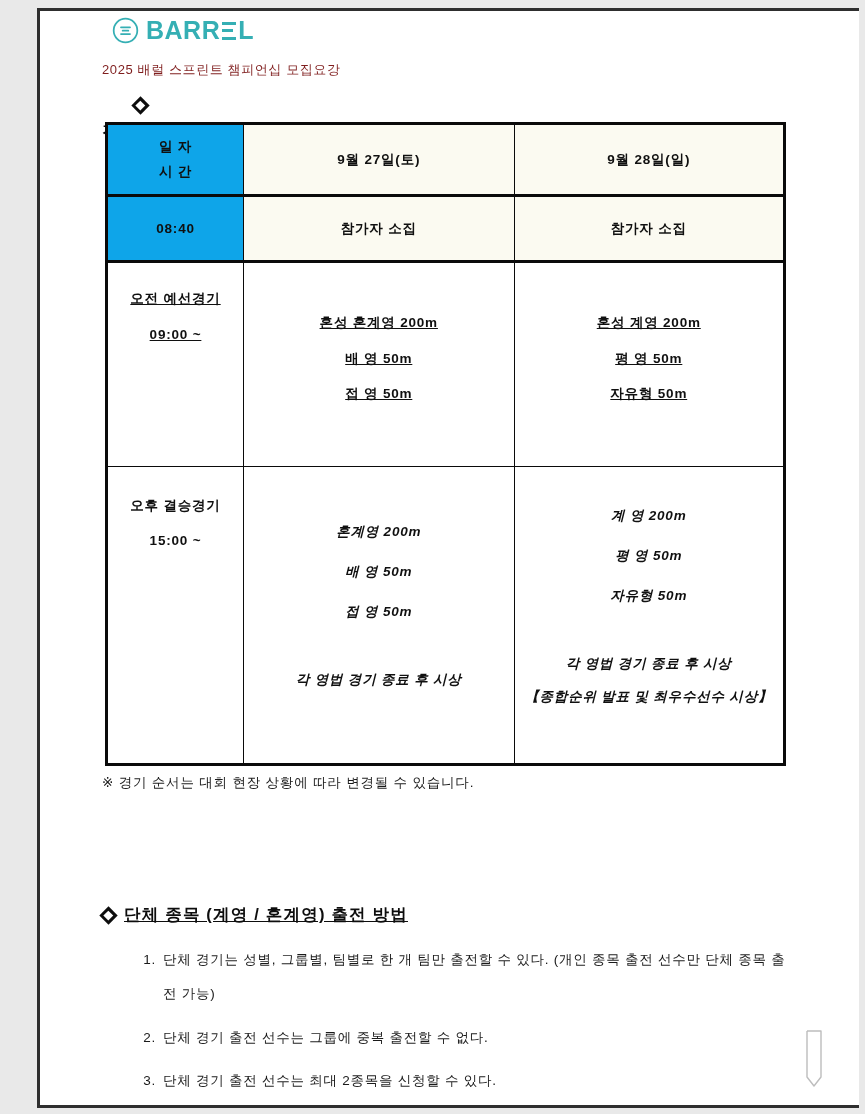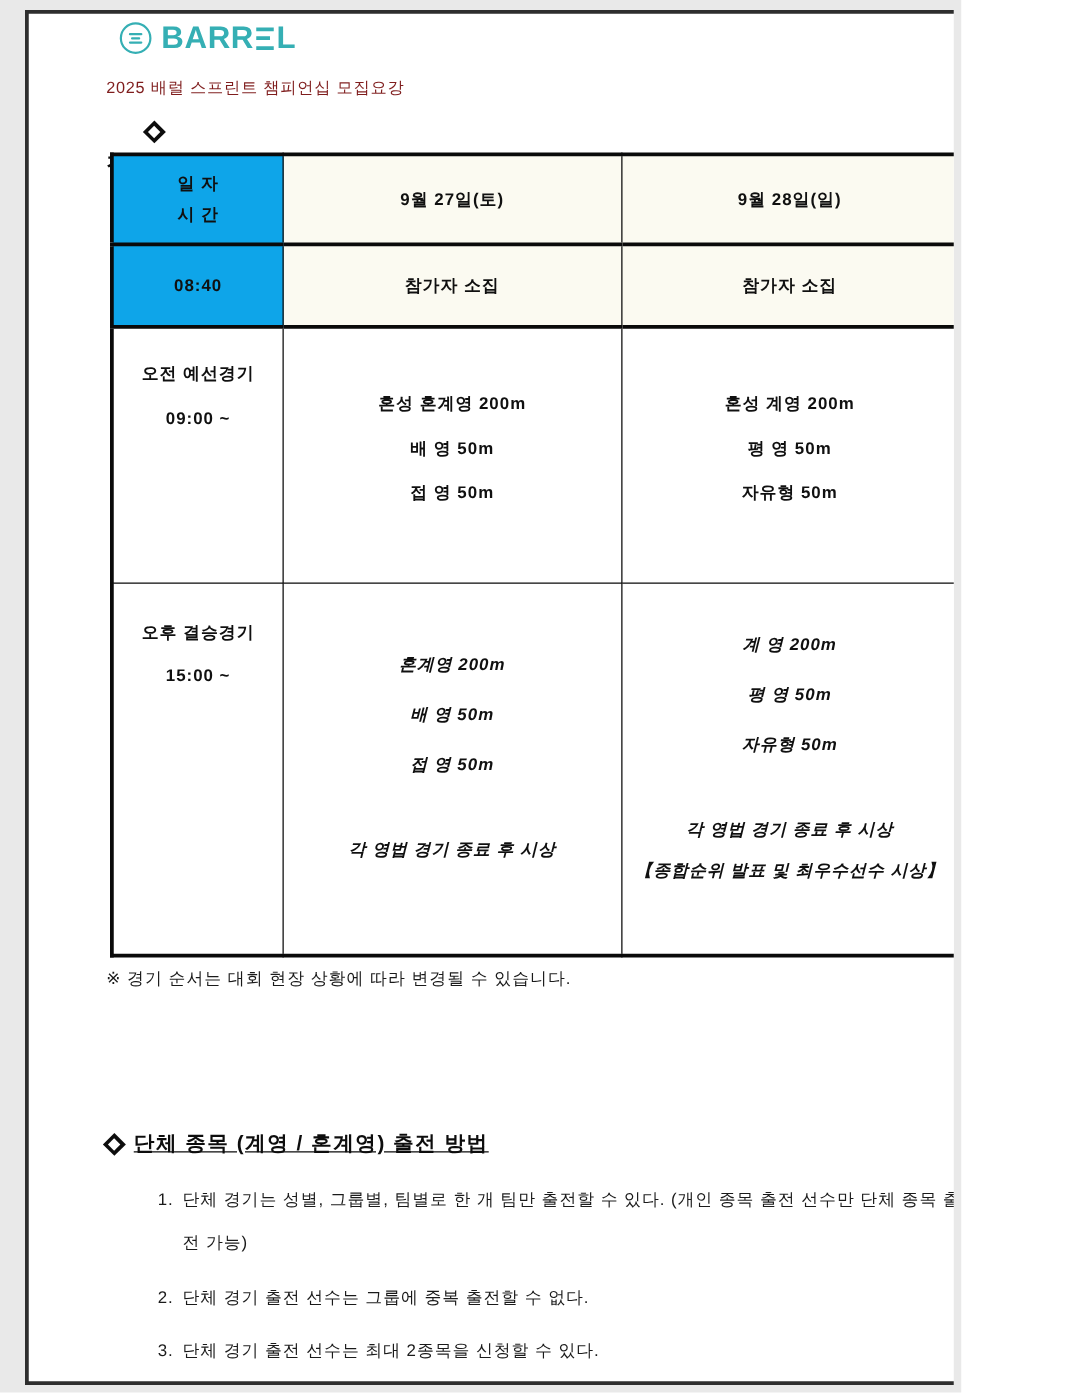--- a/index.html
+++ b/index.html
@@ -15,24 +15,24 @@
     font-family: "Liberation Sans", "DejaVu Sans", sans-serif;
     color: #141414;
     position: relative;
     overflow: hidden;
   }
 
   
   .page-shell {
     position: absolute;
     left: 0; top: 0;
-    width: 769px;
+    width: 865px;
     height: 1114px;
     background: #e9e9e9;
-    padding: 8px 6px 6px 20px;
+    padding: 8px 6px 6px 37px;
   }
   .page-sheet {
     position: relative;
     width: 100%;
     height: 100%;
     background: #ffffff;
     border: 3px solid #2e2e2e;
     border-right: none;
     overflow: hidden;
   }
@@ -154,21 +154,21 @@
     font-weight: 700;
     letter-spacing: 0.8px;
     color: #101010;
     padding: 0;
   }
   .schedule-table .col-day { background: #fbfaf1; }
   .schedule-table .col-time { background: #0ea5e9; }
 
   tr.row-head td { height: 72px; border-bottom: 3px solid #0a0a0a; }
   tr.row-call td { height: 66px; border-bottom: 3px solid #0a0a0a; }
-  tr.row-prelim td { height: 205px; vertical-align: middle; }
+  tr.row-prelim td { height: 205px; vertical-align: middle; text-decoration: underline; }
   tr.row-prelim td.col-day,
   tr.row-prelim td.col-time { background: #ffffff; }
   tr.row-final td { height: 298px; vertical-align: middle; }
   tr.row-final td.col-day,
   tr.row-final td.col-time { background: #ffffff; }
 
   tr.row-prelim td, tr.row-final td { border-top: 1.2px solid #0a0a0a; }
 
   .cell-lines { display: block; padding: 0 6px; }
   .cell-lines span { display: block; }

